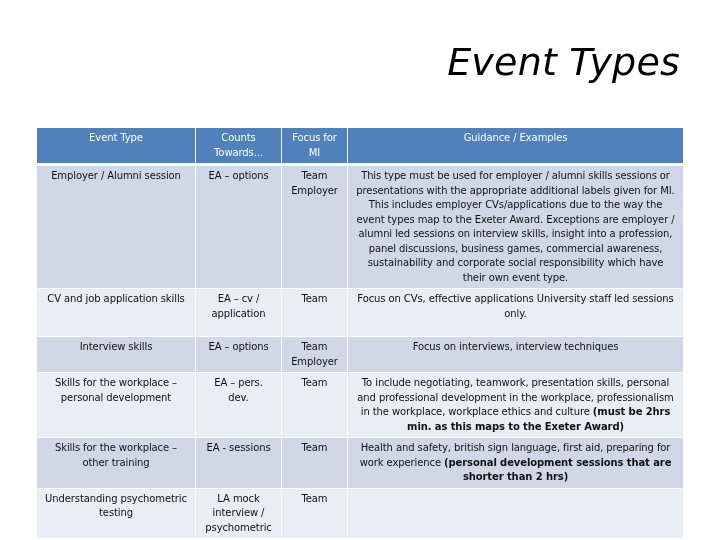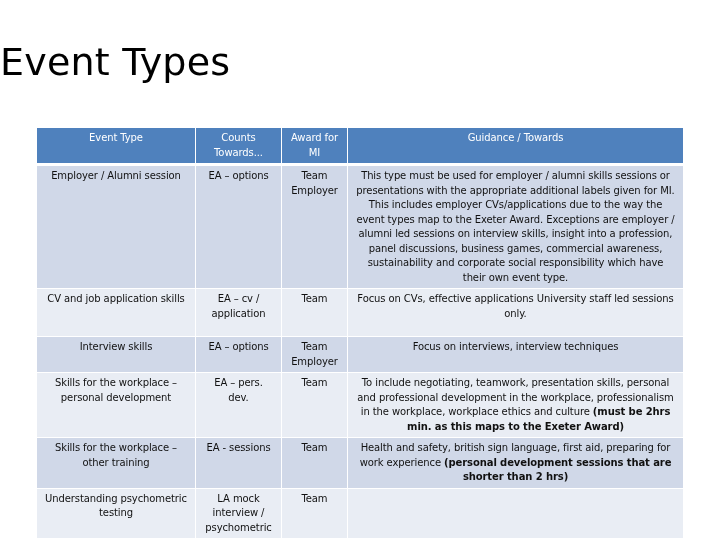--- a/index.html
+++ b/index.html
@@ -12,25 +12,26 @@
       height: 540px;
       position: relative;
       overflow: hidden;
       font-family: "DejaVu Sans", "Liberation Sans", sans-serif;
     }
     .slide-title {
       position: absolute;
       left: 0;
       top: 40px;
       width: 680px;
-      text-align: left;
+      text-align: right;
       font-family: "DejaVu Sans", "Liberation Sans", sans-serif;
       font-size: 38px;
       color: #000000;
       letter-spacing: 0.2px;
+      font-style: italic;
     }
     table.event-table {
       position: absolute;
       left: 36px;
       top: 127px;
       width: 647px;
       border-collapse: collapse;
       table-layout: fixed;
       font-family: "DejaVu Sans", "Liberation Sans", sans-serif;
       font-size: 10px;
@@ -69,22 +70,22 @@
   <colgroup>
     <col class="c1">
       <col class="c2">
       <col class="c3">
       <col class="c4">
   </colgroup>
   <thead>
     <tr>
       <th>Event Type</th>
       <th>Counts Towards...</th>
-      <th>Award for MI</th>
-      <th>Guidance / Towards</th>
+      <th>Focus for MI</th>
+      <th>Guidance / Examples</th>
     </tr>
   </thead>
   <tbody>
     <tr class="row-dark" style="height:123px;">
       <td>Employer / Alumni session</td>
       <td>EA – options</td>
       <td>
         <div>Team</div>
         <div>Employer</div>
       </td>

